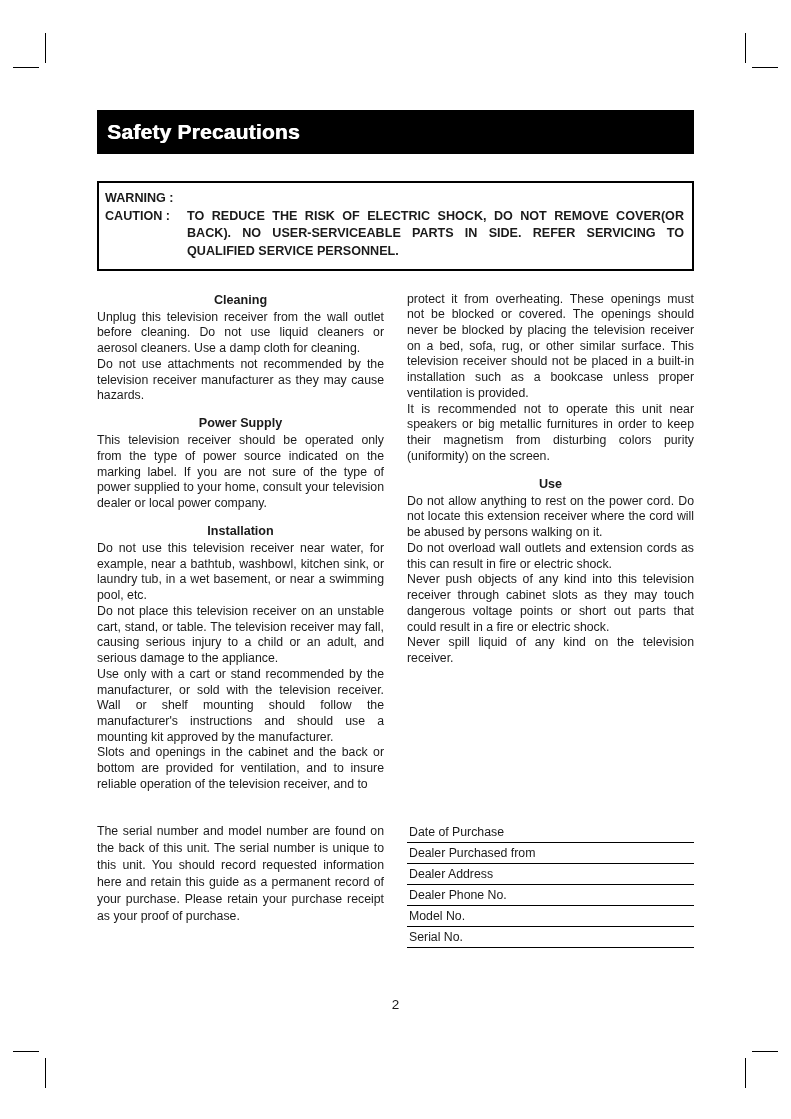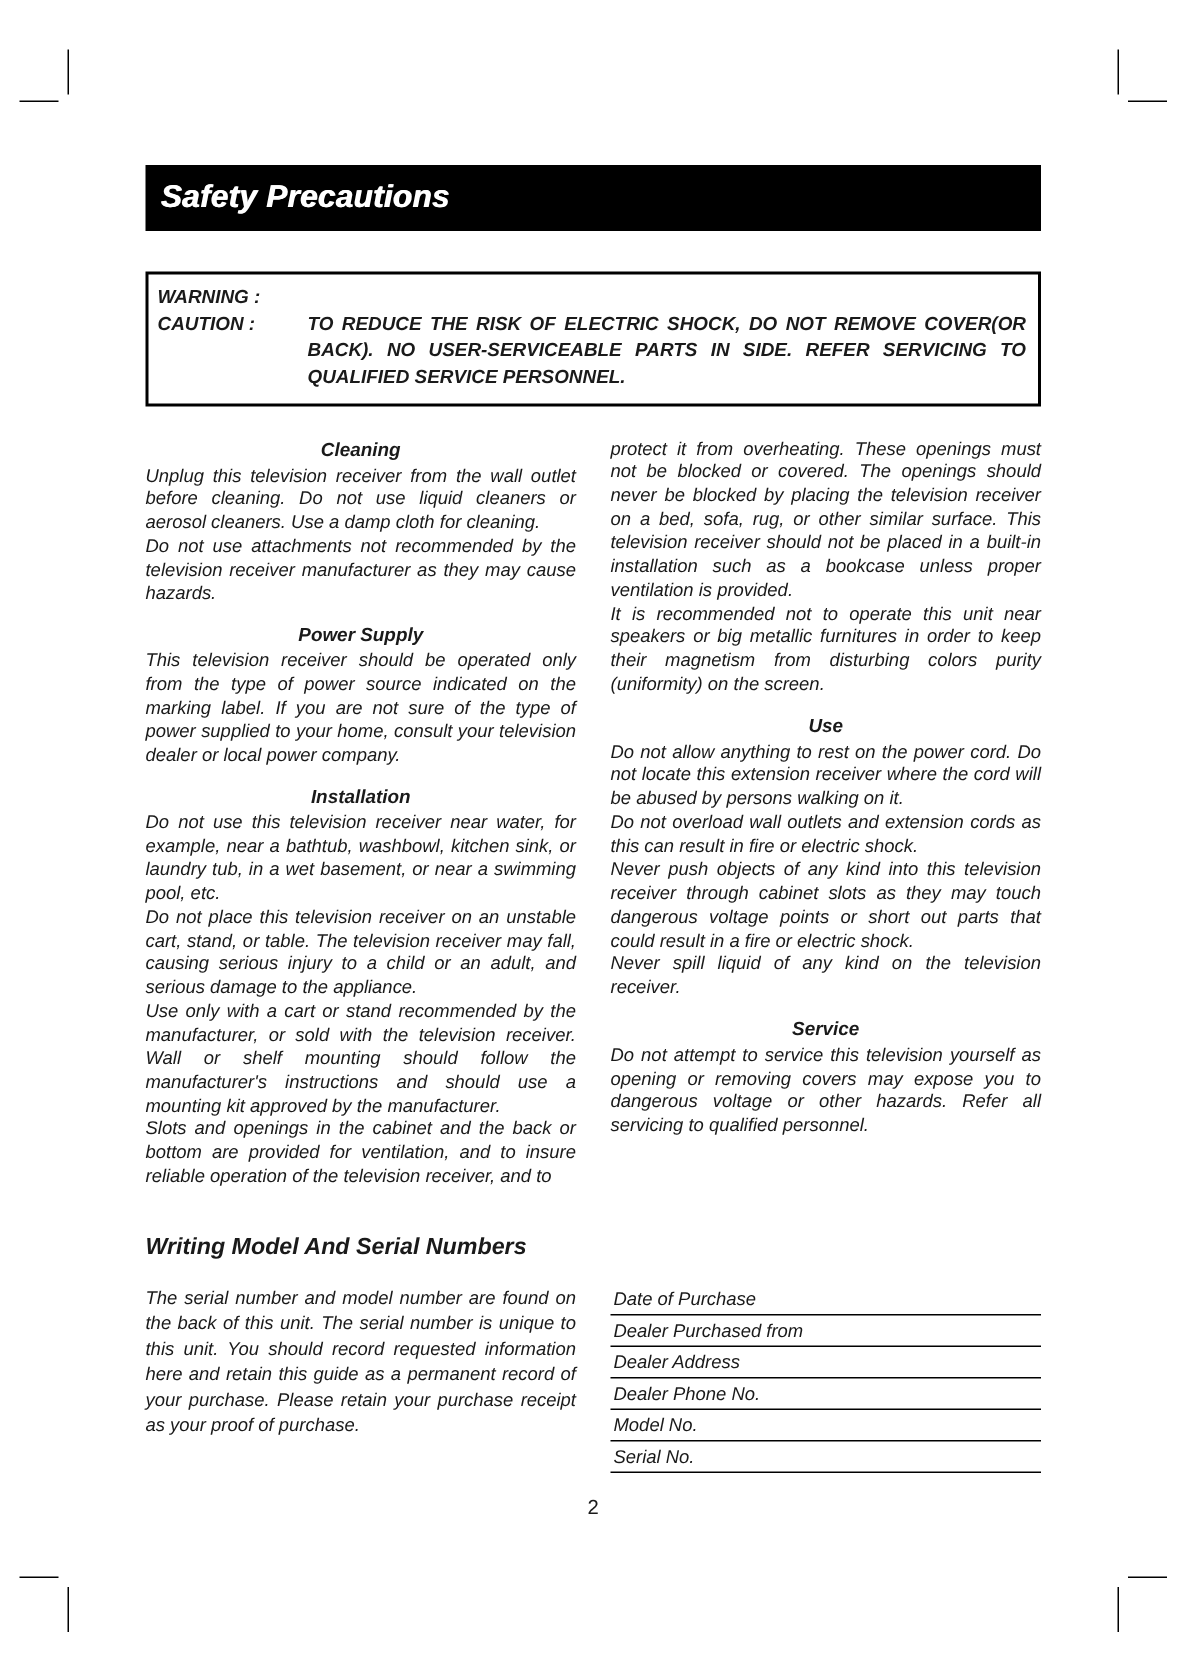--- a/index.html
+++ b/index.html
@@ -14,21 +14,20 @@
   }
 
   
   .crop { position: absolute; background: #000; }
 
   .page-content {
     position: absolute;
     left: 97px;
     top: 110px;
     width: 597px;
-    font-style: italic;
   }
 
   .title-bar {
     background: #000;
     color: #fff;
     height: 44px;
     display: flex;
     align-items: center;
     padding-left: 10px;
     box-sizing: border-box;
@@ -43,21 +42,21 @@
     border: 2px solid #000;
     padding: 7px 8px 8px 6px;
     box-sizing: border-box;
     font-weight: bold;
     font-size: 12.6px;
     line-height: 1.4;
   }
   .warning-row {
     display: grid;
     grid-template-columns: 80px 1fr;
-    column-gap: 20px;
+    column-gap: 2px;
   }
   .warning-row .wlabel { white-space: nowrap; }
   .warning-row .wtext { text-align: justify; }
 
   .two-col {
     margin-top: 21px;
     display: flex;
     gap: 23px;
   }
   .col { flex: 1; min-width: 0; font-size: 12.3px; line-height: 1.28; }
@@ -162,30 +161,25 @@
         <p class="para">protect it from overheating. These openings must not be blocked or covered. The openings should never be blocked by placing the television receiver on a bed, sofa, rug, or other similar surface. This television receiver should not be placed in a built-in installation such as a bookcase unless proper ventilation is provided.</p>
         <p class="para">It is recommended not to operate this unit near speakers or big metallic furnitures in order to keep their magnetism from disturbing colors purity (uniformity) on the screen.</p>
       </div>
       <div class="section">
         <p class="section-heading">Use</p>
         <p class="para">Do not allow anything to rest on the power cord. Do not locate this extension receiver where the cord will be abused by persons walking on it.</p>
         <p class="para">Do not overload wall outlets and extension cords as this can result in fire or electric shock.</p>
         <p class="para">Never push objects of any kind into this television receiver through cabinet slots as they may touch dangerous voltage points or short out parts that could result in a fire or electric shock.</p>
         <p class="para">Never spill liquid of any kind on the television receiver.</p>
       </div>
-      <div class="section">
-        <p class="section-heading">Service</p>
-        <p class="para">Do not attempt to service this television yourself as opening or removing covers may expose you to dangerous voltage or other hazards. Refer all servicing to qualified personnel.</p>
-      </div>
     </div>
 
   </div>
 
   <div class="model-serial">
-    <p class="model-serial-heading">Writing Model And Serial Numbers</p>
     <div class="model-serial-body">
       <div class="left">
         <p class="para">The serial number and model number are found on the back of this unit. The serial number is unique to this unit. You should record requested information here and retain this guide as a permanent record of your purchase. Please retain your purchase receipt as your proof of purchase.</p>
       </div>
       <div class="form">
         <div class="form-row">Date of Purchase</div>
         <div class="form-row">Dealer Purchased from</div>
         <div class="form-row">Dealer Address</div>
         <div class="form-row">Dealer Phone No.</div>
         <div class="form-row">Model No.</div>

